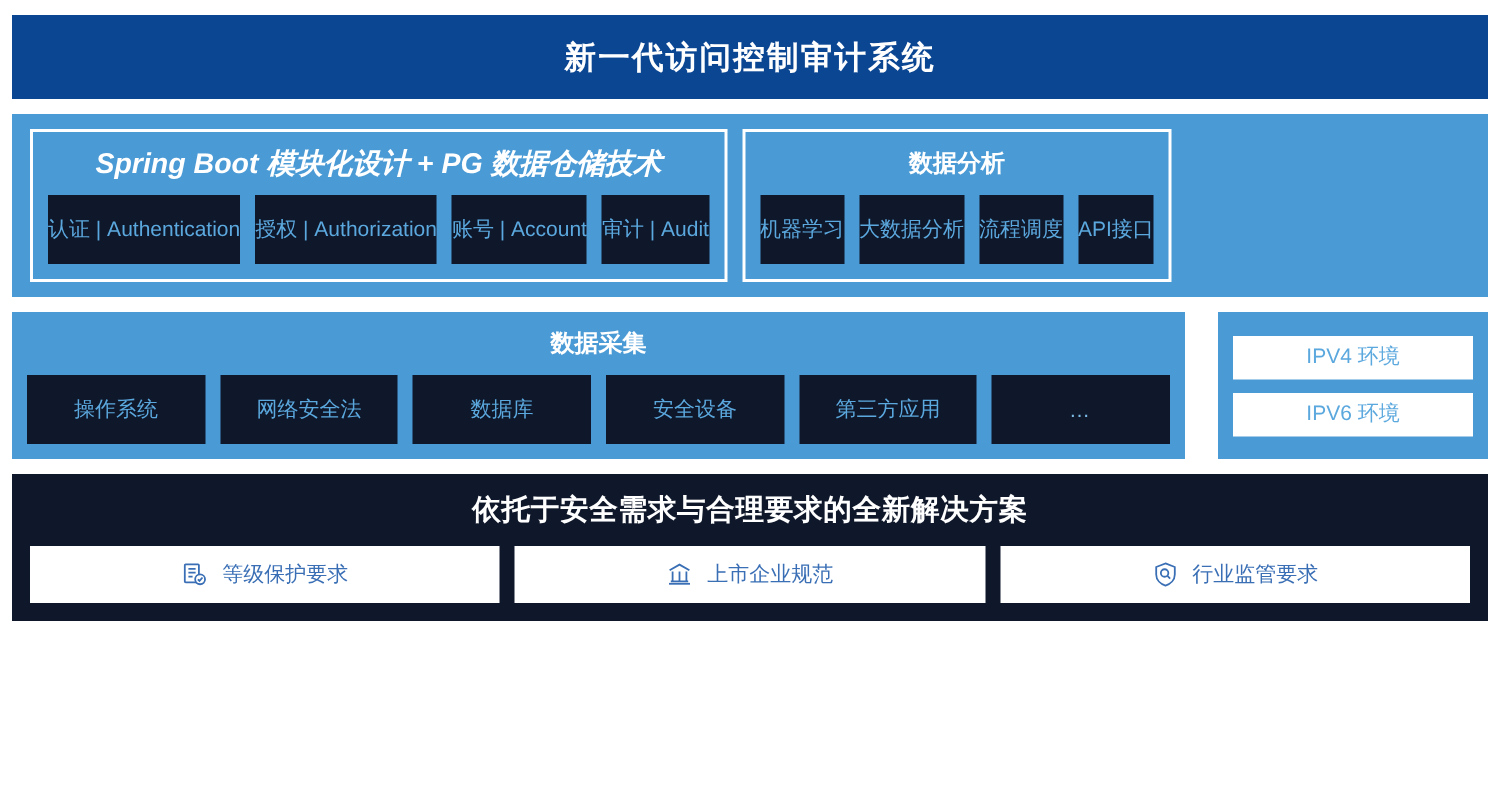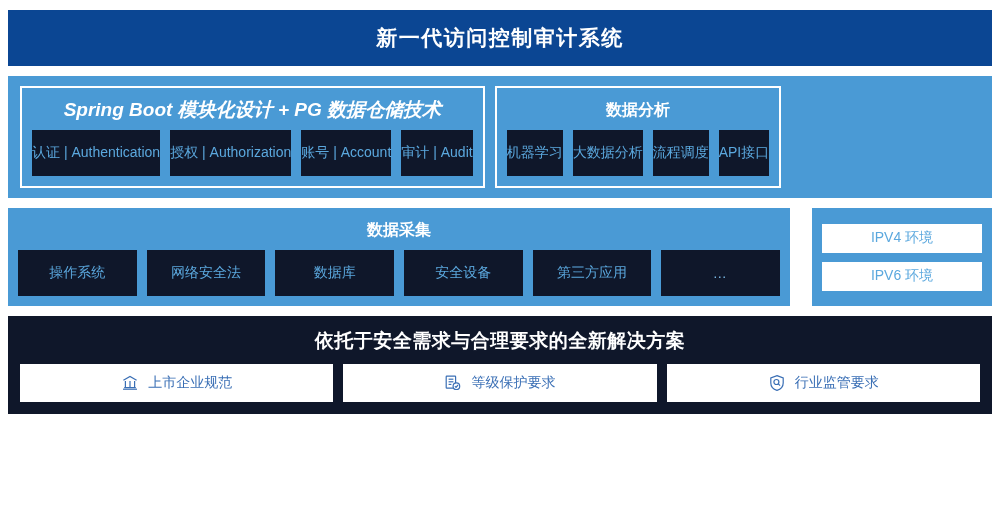--- a/index.html
+++ b/index.html
@@ -209,52 +209,52 @@
       <div class="side-chip">IPV4 环境</div>
       <div class="side-chip">IPV6 环境</div>
     </div>
 
   </div>
 
   <div class="bottom-panel">
     <div class="bottom-title">依托于安全需求与合理要求的全新解决方案</div>
     <div class="chip-row">
 
+
+      <div class="bottom-chip">
+        <span class="ico">
+          <svg width="18" height="18" viewBox="0 0 18 18" fill="none" stroke="#3a6fb5" stroke-width="1.2">
+            <rect x="2.2" y="2.2" width="9.4" height="12" rx="0.6"></rect>
+            <line x1="4.6" y1="5.2" x2="9.4" y2="5.2"></line>
+            <line x1="4.6" y1="7.8" x2="9.4" y2="7.8"></line>
+            <line x1="4.6" y1="10.4" x2="7.4" y2="10.4"></line>
+            <circle cx="12.4" cy="12.2" r="3.3" fill="#ffffff"></circle>
+            <polyline points="10.9,12.2 12.0,13.3 14.0,11.0"></polyline>
+          </svg>
+        </span>
+        <span>等级保护要求</span>
+      </div>
 
       <div class="bottom-chip">
         <span class="ico">
           <svg width="18" height="18" viewBox="0 0 18 18" fill="none" stroke="#3a6fb5" stroke-width="1.2">
             <polyline points="2.4,6.2 9,2.4 15.6,6.2"></polyline>
             <line x1="2.0" y1="15.2" x2="16.0" y2="15.2"></line>
             <line x1="4.4" y1="7.0" x2="4.4" y2="13.6"></line>
             <line x1="9.0" y1="7.0" x2="9.0" y2="13.6"></line>
             <line x1="13.6" y1="7.0" x2="13.6" y2="13.6"></line>
             <line x1="3.2" y1="13.6" x2="14.8" y2="13.6"></line>
           </svg>
         </span>
         <span>上市企业规范</span>
       </div>
 
       <div class="bottom-chip">
         <span class="ico">
           <svg width="18" height="18" viewBox="0 0 18 18" fill="none" stroke="#3a6fb5" stroke-width="1.2">
-            <rect x="2.2" y="2.2" width="9.4" height="12" rx="0.6"></rect>
-            <line x1="4.6" y1="5.2" x2="9.4" y2="5.2"></line>
-            <line x1="4.6" y1="7.8" x2="9.4" y2="7.8"></line>
-            <line x1="4.6" y1="10.4" x2="7.4" y2="10.4"></line>
-            <circle cx="12.4" cy="12.2" r="3.3" fill="#ffffff"></circle>
-            <polyline points="10.9,12.2 12.0,13.3 14.0,11.0"></polyline>
-          </svg>
-        </span>
-        <span>等级保护要求</span>
-      </div>
-
-      <div class="bottom-chip">
-        <span class="ico">
-          <svg width="18" height="18" viewBox="0 0 18 18" fill="none" stroke="#3a6fb5" stroke-width="1.2">
             <path d="M9 1.6 L15.2 4.0 L15.2 9.0 C15.2 12.6 12.4 15.3 9 16.4 C5.6 15.3 2.8 12.6 2.8 9.0 L2.8 4.0 Z"></path>
             <circle cx="8.4" cy="8.0" r="2.5"></circle>
             <line x1="10.3" y1="9.9" x2="12.1" y2="11.7"></line>
           </svg>
         </span>
         <span>行业监管要求</span>
       </div>
 
     </div>
   </div>

